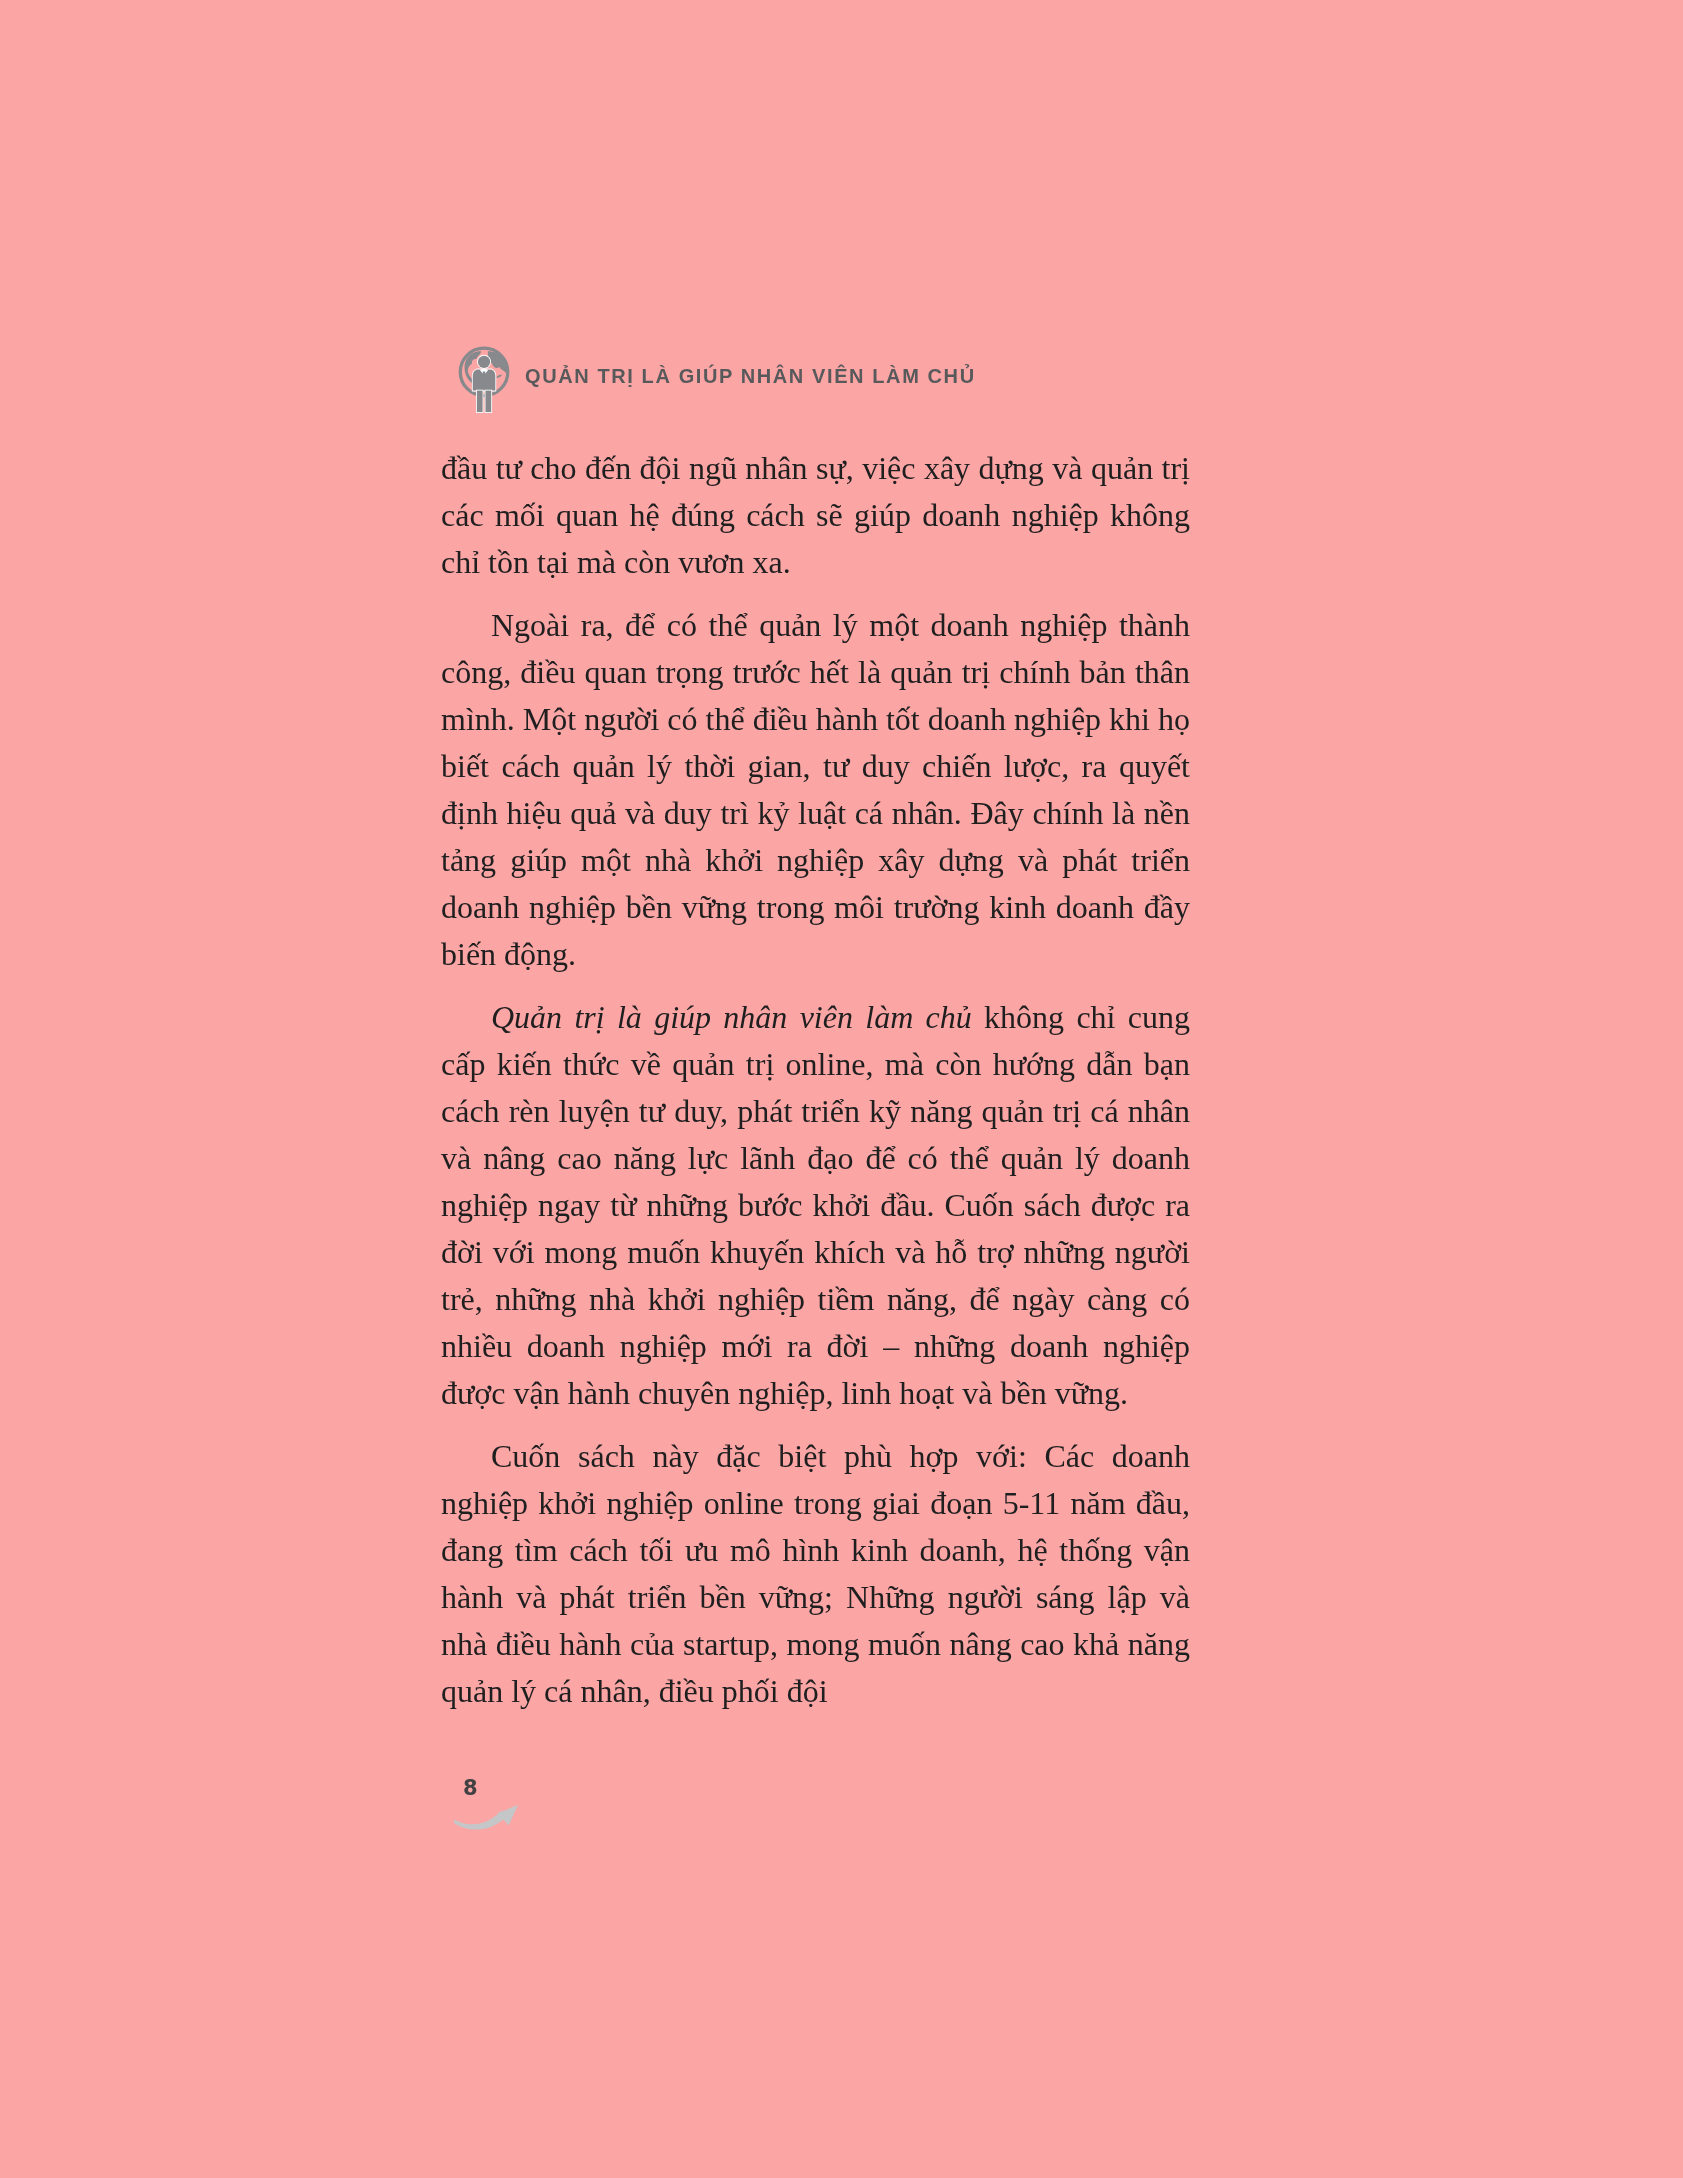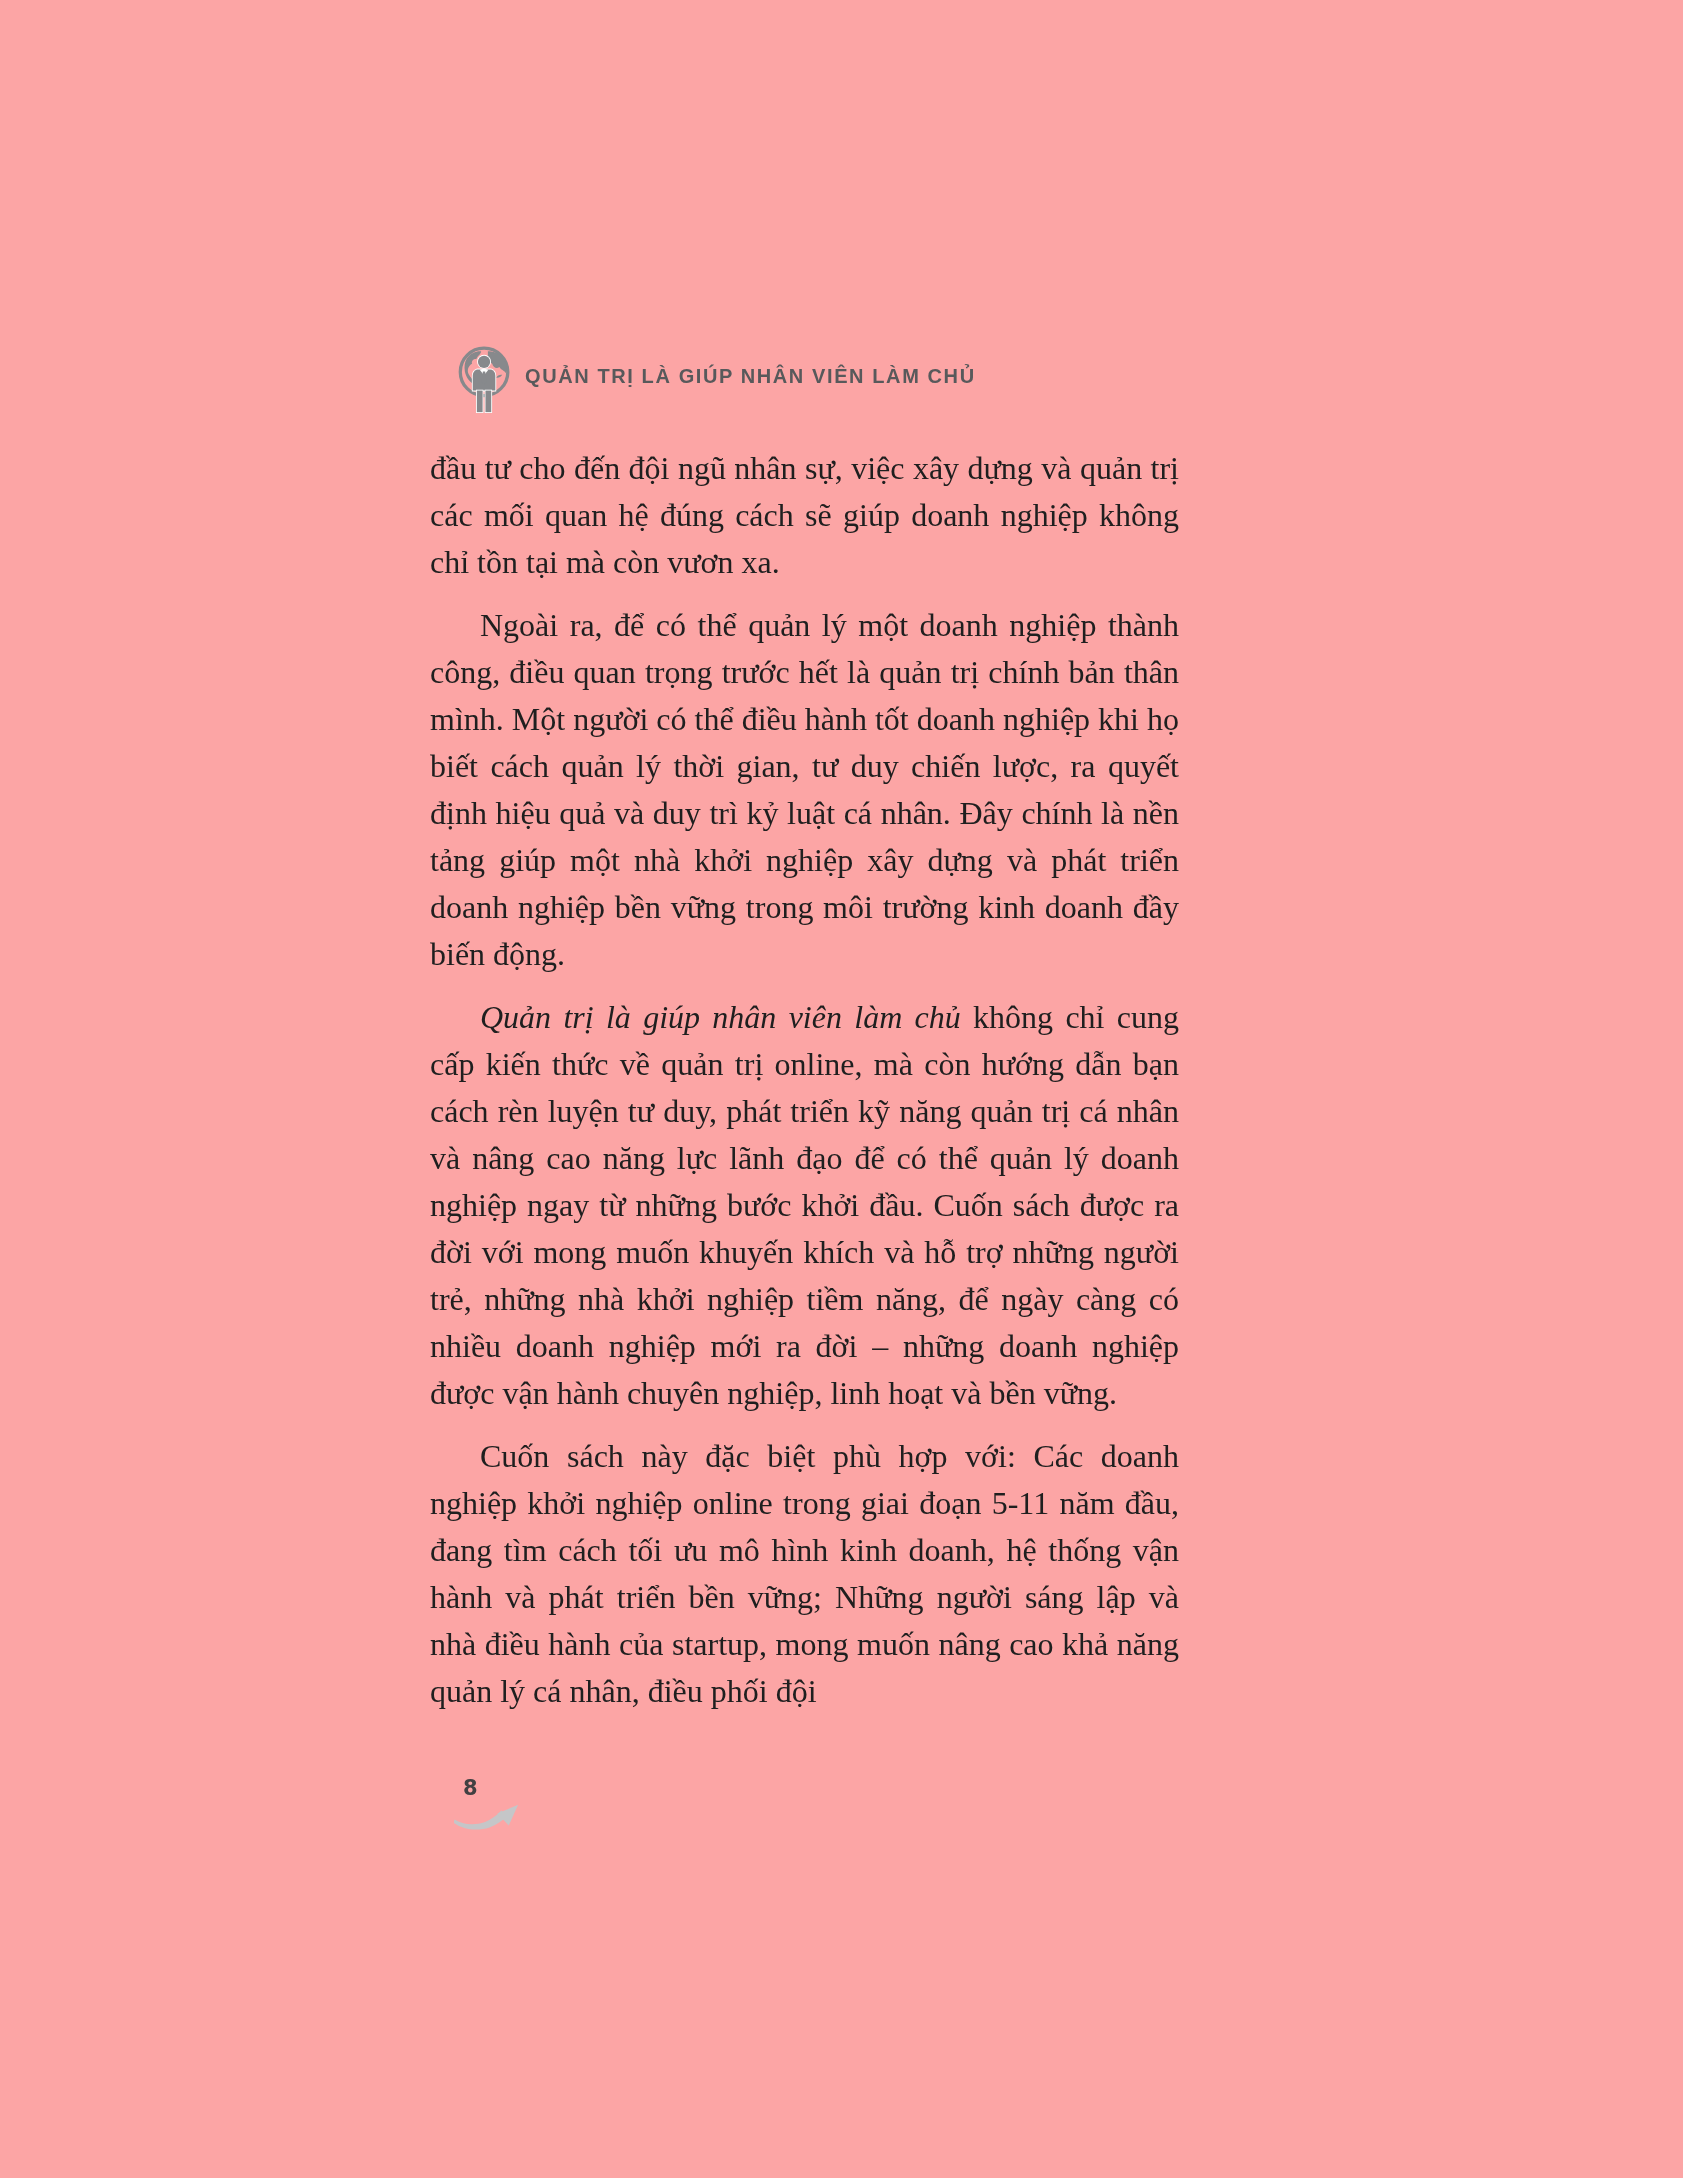--- a/index.html
+++ b/index.html
@@ -26,21 +26,21 @@
     font-family: "Liberation Sans", sans-serif;
     font-weight: 700;
     font-size: 20px;
     letter-spacing: 1.6px;
     color: #58595b;
     white-space: nowrap;
   }
   
   .body-text {
     position: absolute;
-    left: 430px;
+    left: 441px;
     top: 445px;
     width: 749px;
     color: #1f1f1f;
     font-size: 32px;
     line-height: 47px;
     text-align: justify;
   }
   .para { margin: 0 0 16px 0; }
   .para.indent { text-indent: 50px; }
   .italic { font-style: italic; }

